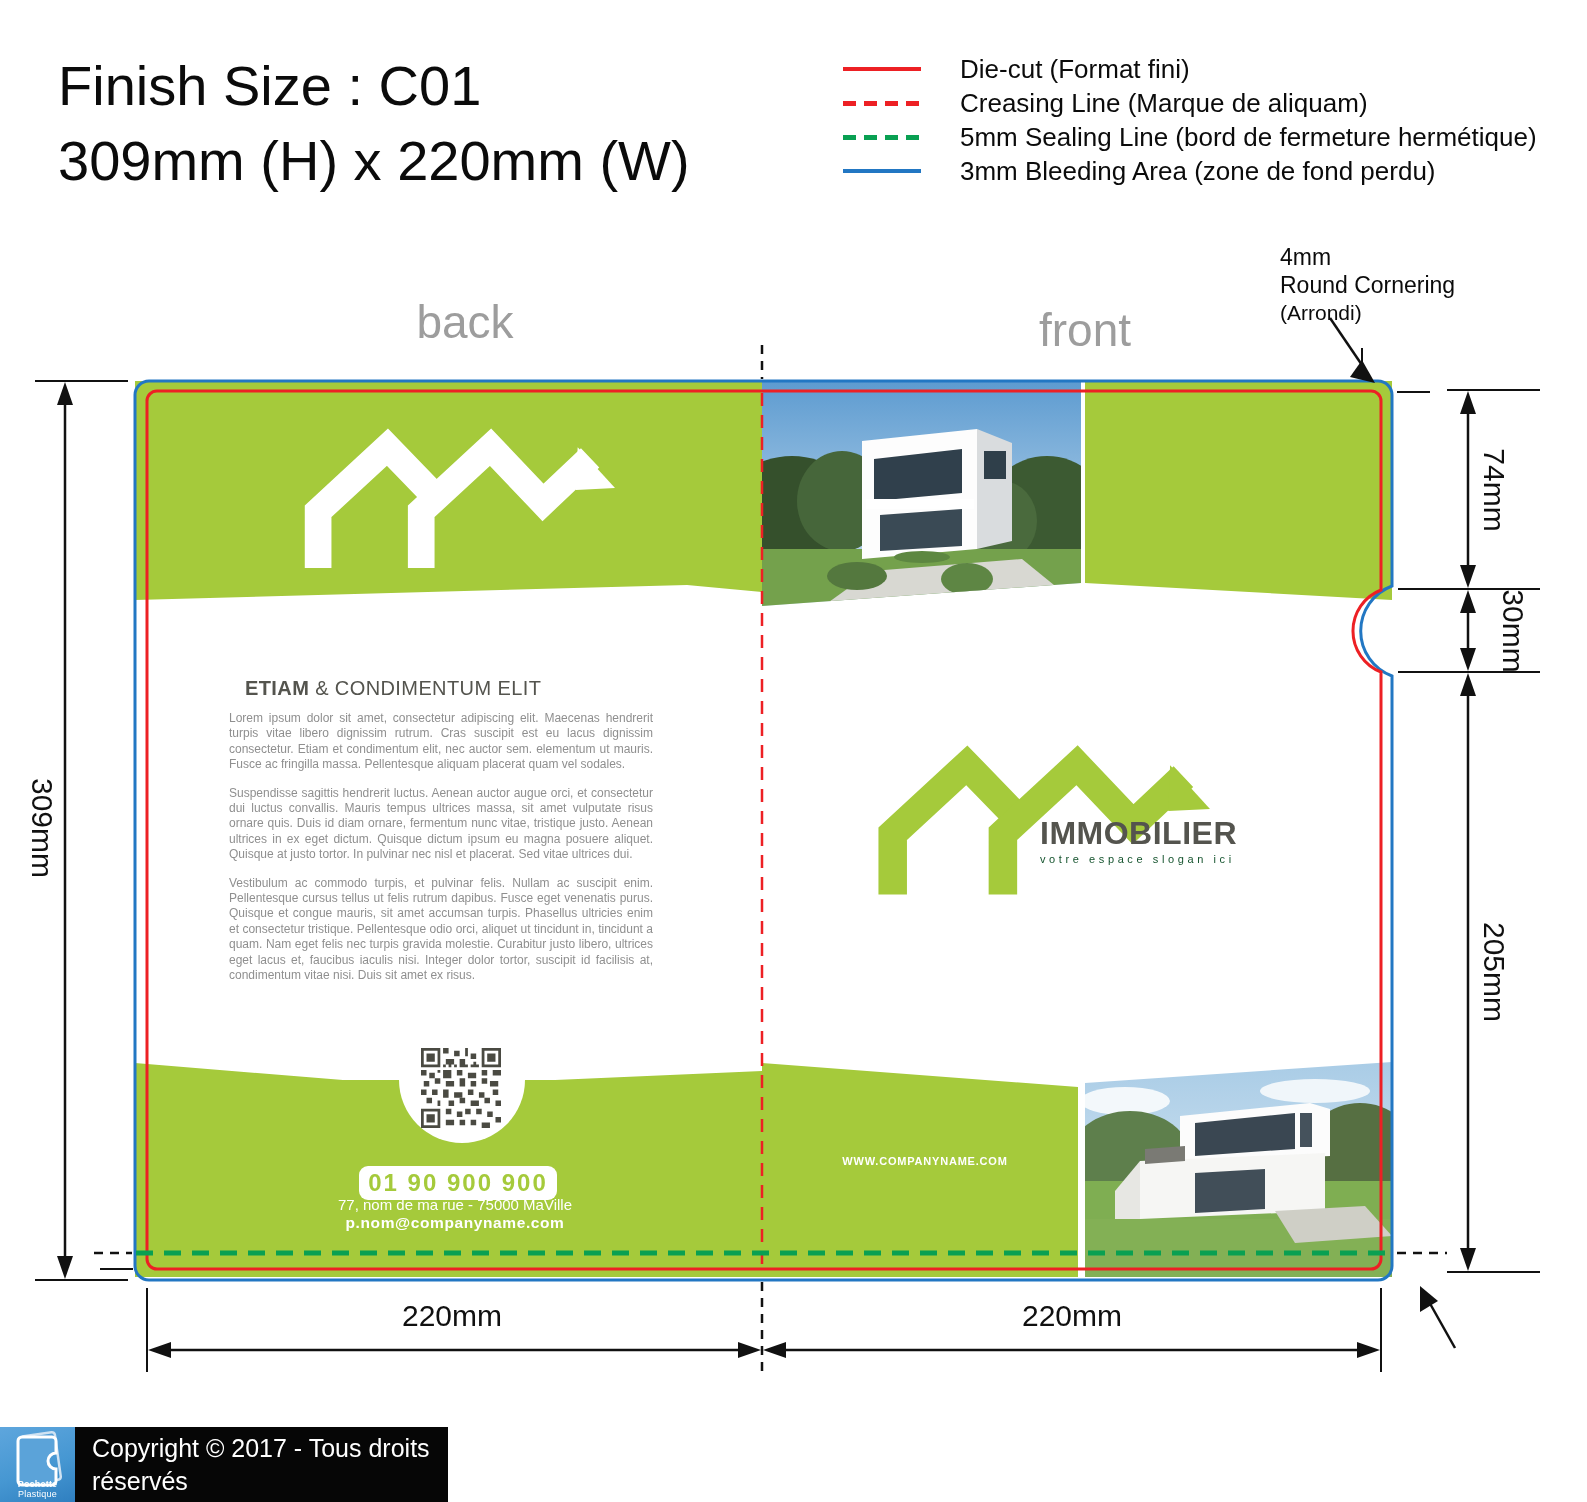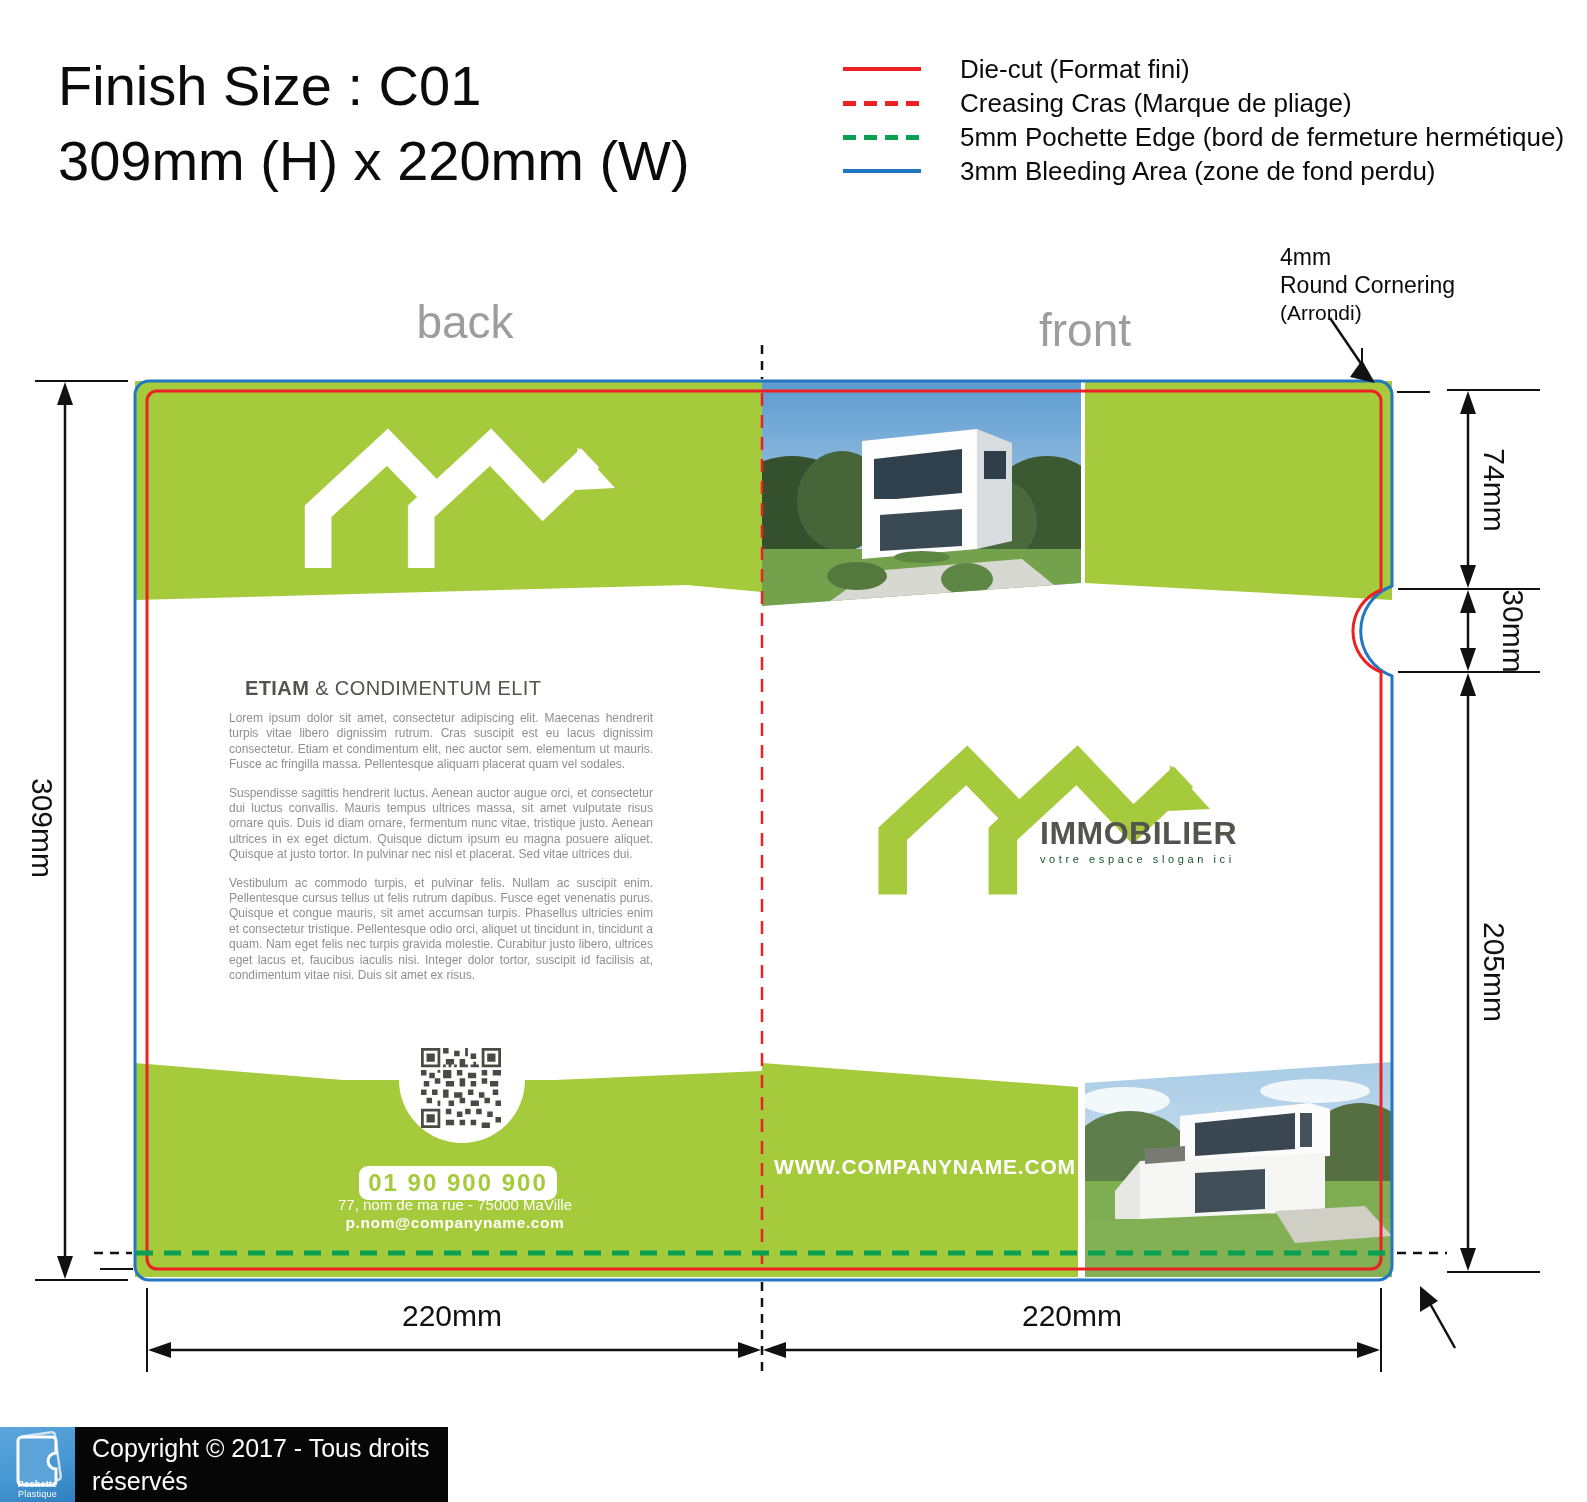--- a/index.html
+++ b/index.html
@@ -40,21 +40,21 @@
   .heading b{font-weight:bold;}
   .bodycopy{width:424px;font-size:12px;line-height:15.4px;color:var(--body_grey);text-align:justify;}
   .bodycopy p{margin-bottom:13px;}
   .notch-circle{width:126px;height:126px;border-radius:50%;background:#fff;}
   .phone-pill{width:198px;height:34px;border-radius:9px;background:#fff;color:var(--lime);
     font-weight:bold;font-size:24px;letter-spacing:2px;text-align:center;line-height:34px;}
   .addr{width:400px;text-align:center;color:#fff;font-size:15px;}
   .email{width:400px;text-align:center;color:#fff;font-size:15.5px;font-weight:bold;letter-spacing:.6px;}
   .brand{font-size:32px;font-weight:bold;letter-spacing:.5px;color:var(--dark_text);white-space:nowrap;}
   .slogan{font-size:11px;letter-spacing:3.6px;color:#14532d;white-space:nowrap;}
-  .www{width:320px;text-align:center;color:#fff;font-weight:bold;font-size:21px;letter-spacing:.8px;}
+  .www{width:320px;text-align:center;color:#fff;font-weight:bold;font-size:11px;letter-spacing:.8px;}
 
   
   .overlay{left:0;top:0;width:1587px;height:1502px;pointer-events:none;}
   .ln-bleed{stroke:var(--blue);stroke-width:3;fill:none;}
   .ln-die{stroke:var(--red);stroke-width:3;fill:none;}
   .ln-crease{stroke:var(--red);stroke-width:2.5;stroke-dasharray:13 9;}
   .ln-seal{stroke:var(--seal_green);stroke-width:5;stroke-dasharray:17 11;}
   .ln-blkdash{stroke:#111;stroke-width:2.5;stroke-dasharray:9 7;}
   .ln-tick{stroke:#111;stroke-width:2;}
   .ln-dim{stroke:#111;stroke-width:2.5;}
@@ -81,25 +81,25 @@
     <div>309mm (H) x 220mm (W)</div>
   </div>
 
   <div class="abs legend">
     <div class="legend-row">
       <span class="legend-swatch sw-die"></span>
       <span class="legend-label">Die-cut (Format fini)</span>
     </div>
     <div class="legend-row">
       <span class="legend-swatch sw-crease"></span>
-      <span class="legend-label">Creasing Cras (Marque de pliage)</span>
+      <span class="legend-label">Creasing Line (Marque de aliquam)</span>
     </div>
     <div class="legend-row">
       <span class="legend-swatch sw-seal"></span>
-      <span class="legend-label">5mm Pochette Edge (bord de fermeture hermétique)</span>
+      <span class="legend-label">5mm Sealing Line (bord de fermeture hermétique)</span>
     </div>
     <div class="legend-row">
       <span class="legend-swatch sw-bleed"></span>
       <span class="legend-label">3mm Bleeding Area (zone de fond perdu)</span>
     </div>
   </div>
 
   <div class="abs side-label" style="left:465px;top:322px;">back</div>
   <div class="abs side-label" style="left:1085px;top:330px;">front</div>
 

